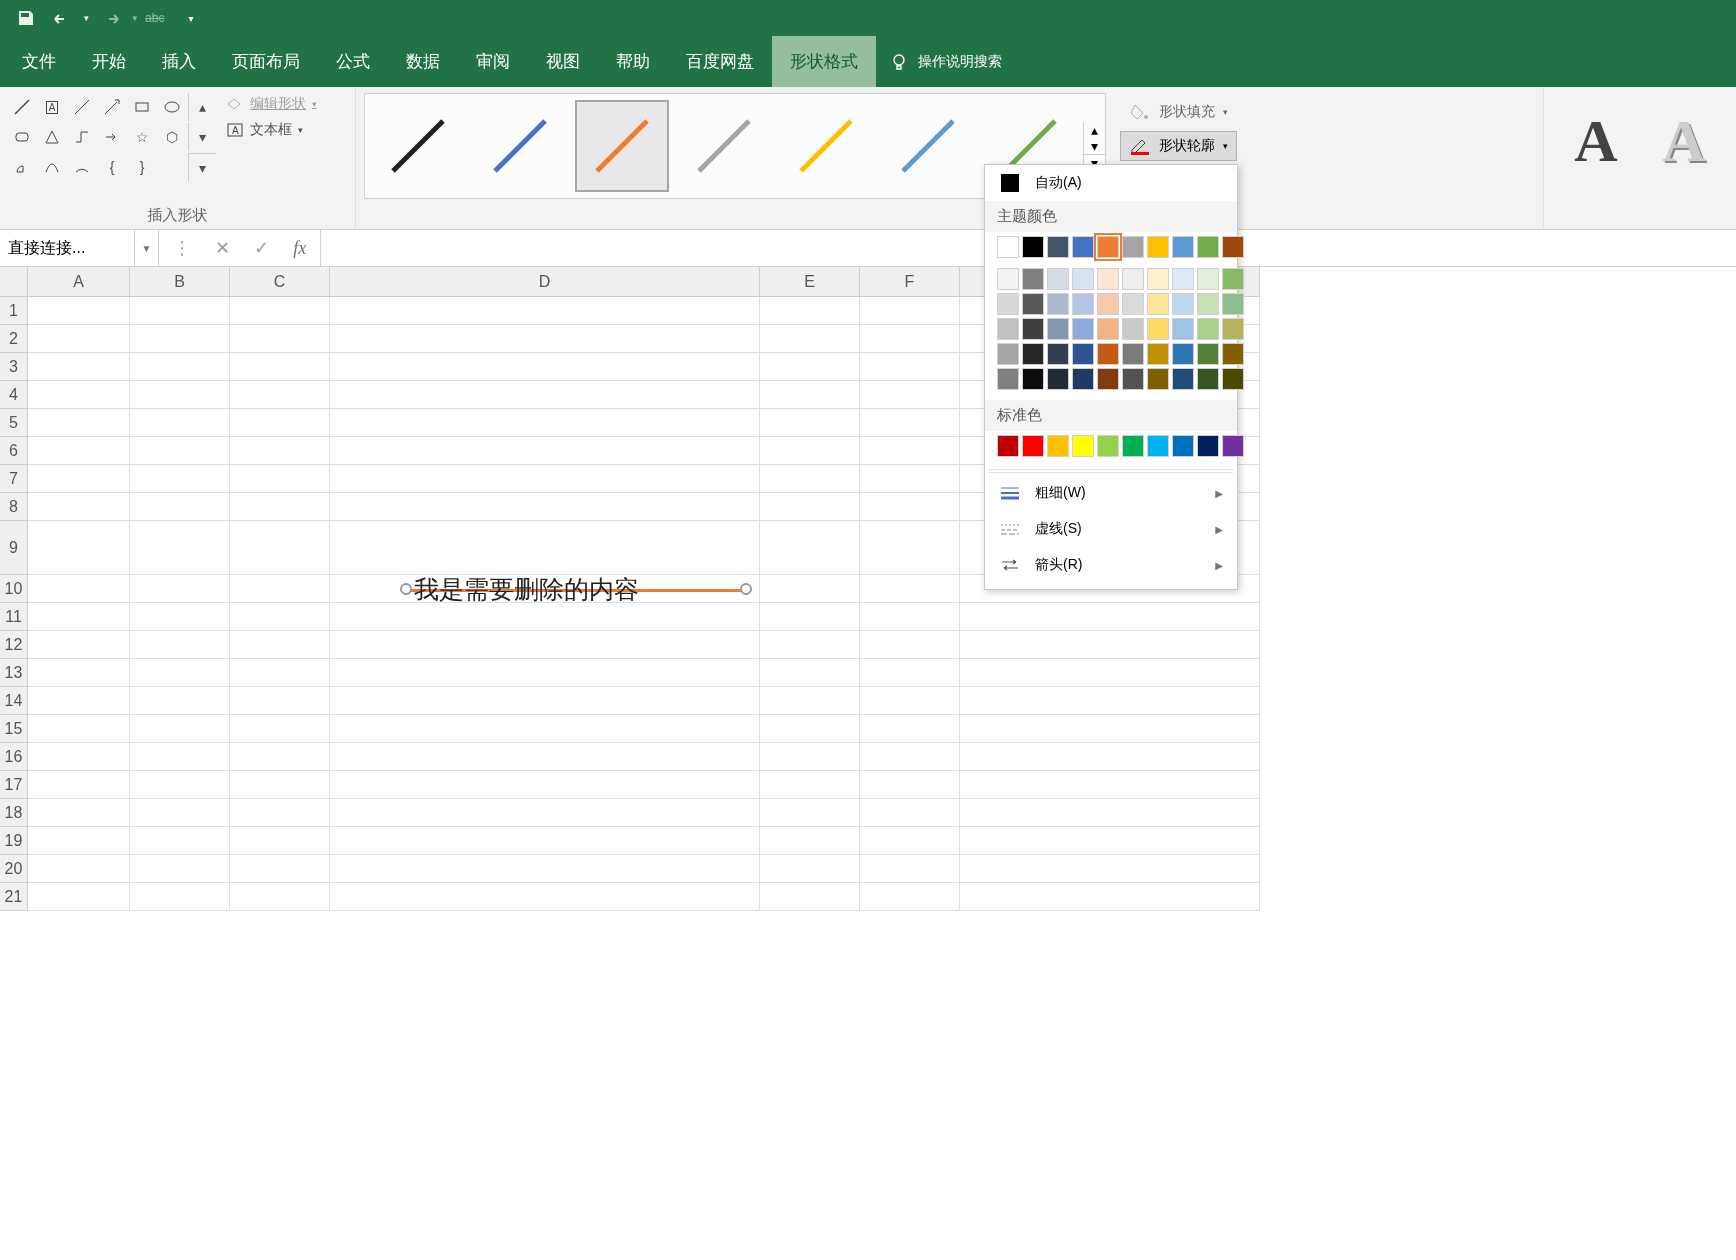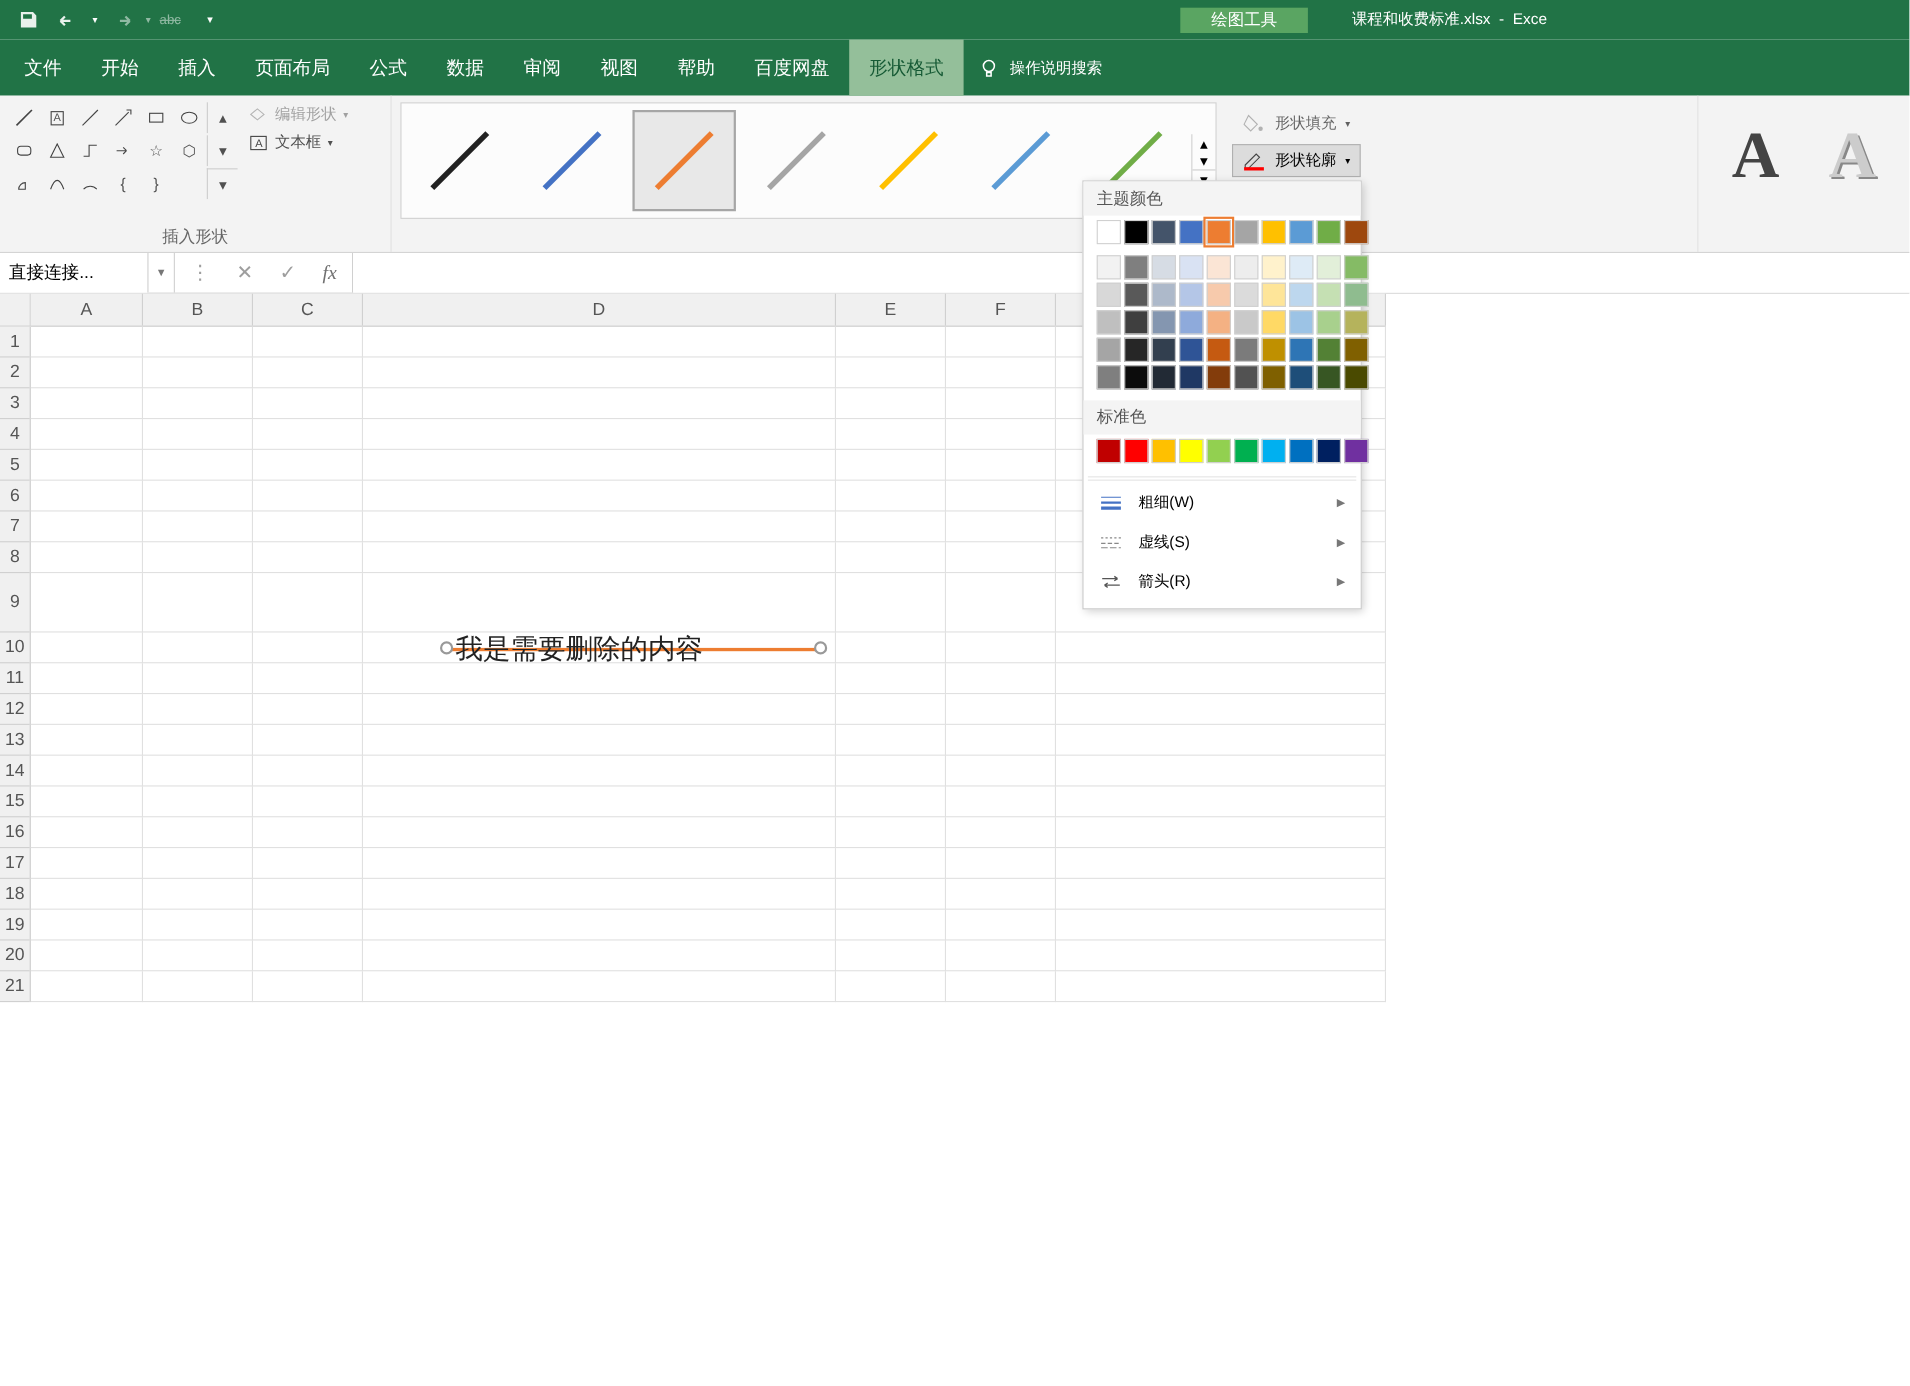--- a/index.html
+++ b/index.html
@@ -109,24 +109,20 @@
     <span style="font-size:9px;">▾</span>
     <div class="qat-btn" style="opacity:0.5;">
       <svg width="20" height="16" viewBox="0 0 20 16" fill="none" stroke="white" stroke-width="2">
           <path d="M17 9l-4-4M17 9l-4 4M17 9H8"></path>
         </svg>
     </div>
     <span style="font-size:9px;opacity:0.5;">▾</span>
     <span style="text-decoration:line-through;opacity:0.5;font-size:12px;">abc</span>
     <div class="qat-sep"></div>
     <span style="font-size:10px;">▾</span>
-  </div>
-  <div class="title-center">
-    <div class="context-tab">绘图工具</div>
-    <span><span>课程和收费标准.xlsx</span> &nbsp;-&nbsp; <span>Exce</span></span>
   </div>
 </div>
 
 <div class="ribbon-tabs">
   <div class="tab">文件</div>
   <div class="tab">开始</div>
   <div class="tab">插入</div>
   <div class="tab">页面布局</div>
   <div class="tab">公式</div>
   <div class="tab">数据</div>
@@ -216,21 +212,21 @@
             <svg width="18" height="18">
               <path d="M3 14a8 8 0 0112 0" fill="none" stroke="#444"></path>
             </svg>
           </div>
         <div class="shape-thumb">{</div>
         <div class="shape-thumb">}</div>
         <div class="shape-thumb"></div>
         <div class="shape-thumb" style="border-left:1px solid #ccc;border-top:1px solid #ccc;">▾</div>
       </div>
       <div class="shapes-col2">
-        <div class="dd-btn" style="opacity:0.5;">
+        <div class="dd-btn" style="opacity:0.5;text-decoration:underline;">
           <svg width="18" height="16">
               <path d="M2 8l6-5 6 5-6 5z" fill="none" stroke="#777"></path>
             </svg>
           <span>编辑形状</span>
             <span style="font-size:9px;">▾</span>
         </div>
         <div class="dd-btn">
           <svg width="18" height="16">
               <rect x="2" y="2" width="14" height="12" fill="none" stroke="#444"></rect>
               <text x="6" y="12" font-size="10" fill="#444">A</text>
@@ -527,20 +523,26 @@
           <div class="handle left"></div>
           <div class="handle right"></div>
           <div class="shape-text">我是需要删除的内容</div>
         </div>
       </div>
     </div>
   </div>
 </div>
 
 <div class="dropdown-menu">
+  <div class="menu-row">
+    <div class="menu-icon">
+        <div style="width:18px;height:18px;background:#000;"></div>
+      </div>
+    <span>自动(A)</span>
+  </div>
   <div class="menu-section-label">主题颜色</div>
   <div class="color-grid" id="theme-row1">
       <div class="color-swatch" style="background: rgb(255, 255, 255);"></div>
       <div class="color-swatch" style="background: rgb(0, 0, 0);"></div>
       <div class="color-swatch" style="background: rgb(68, 84, 106);"></div>
       <div class="color-swatch" style="background: rgb(68, 114, 196);"></div>
       <div class="color-swatch selected" style="background: rgb(237, 125, 49);"></div>
       <div class="color-swatch" style="background: rgb(165, 165, 165);"></div>
       <div class="color-swatch" style="background: rgb(255, 192, 0);"></div>
       <div class="color-swatch" style="background: rgb(91, 155, 213);"></div>

